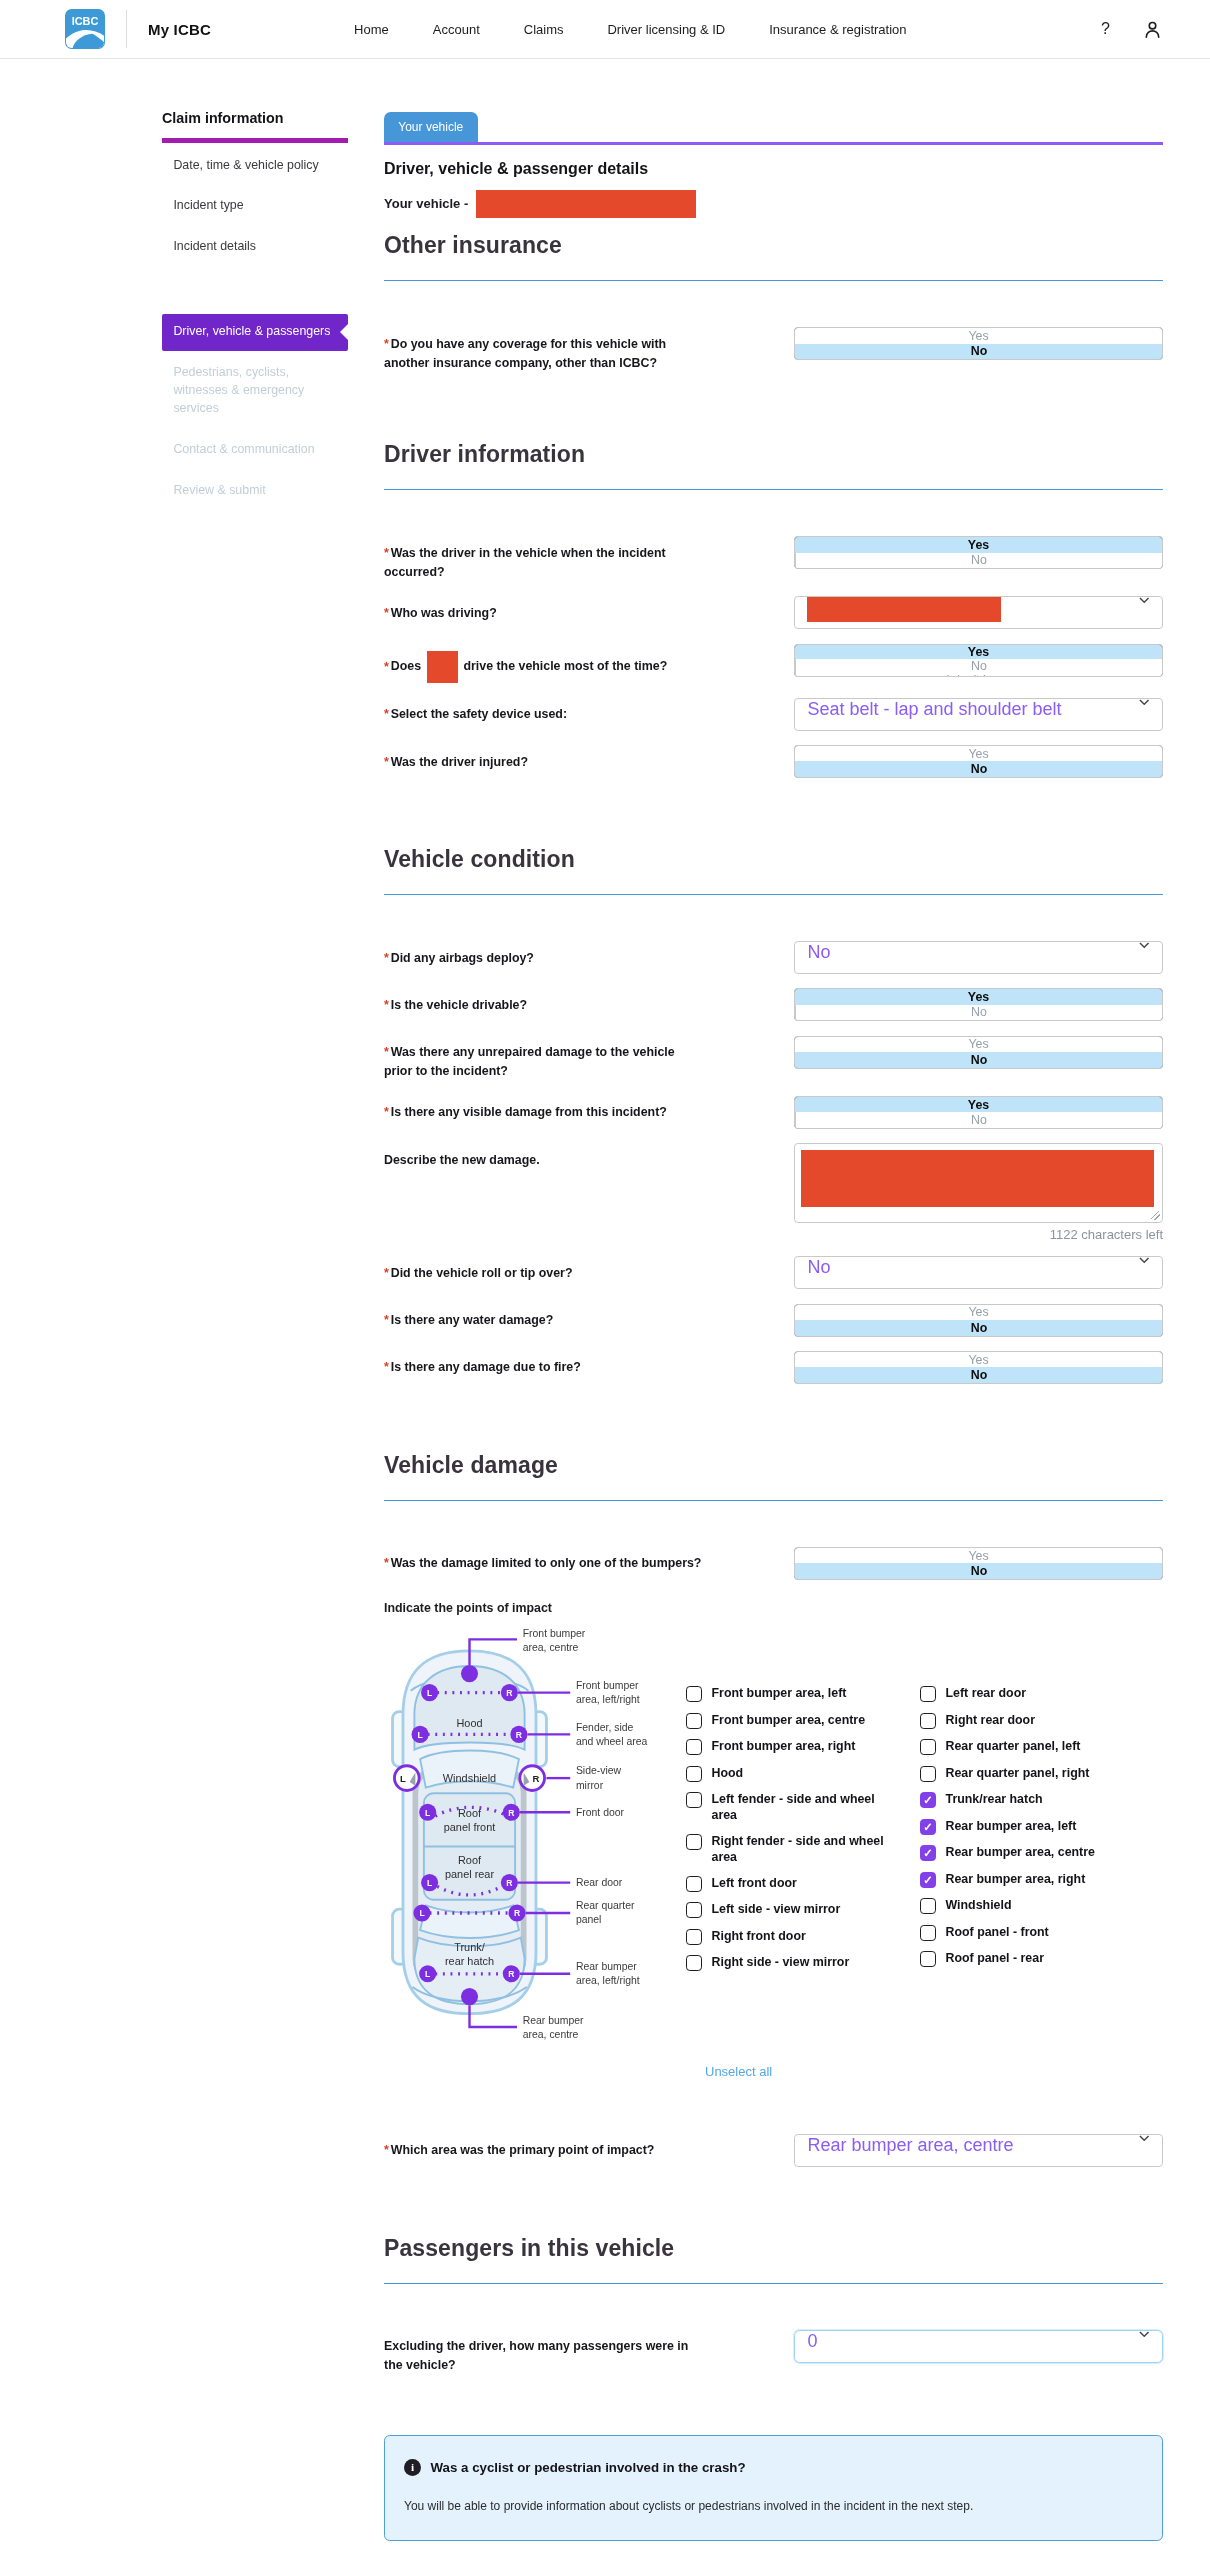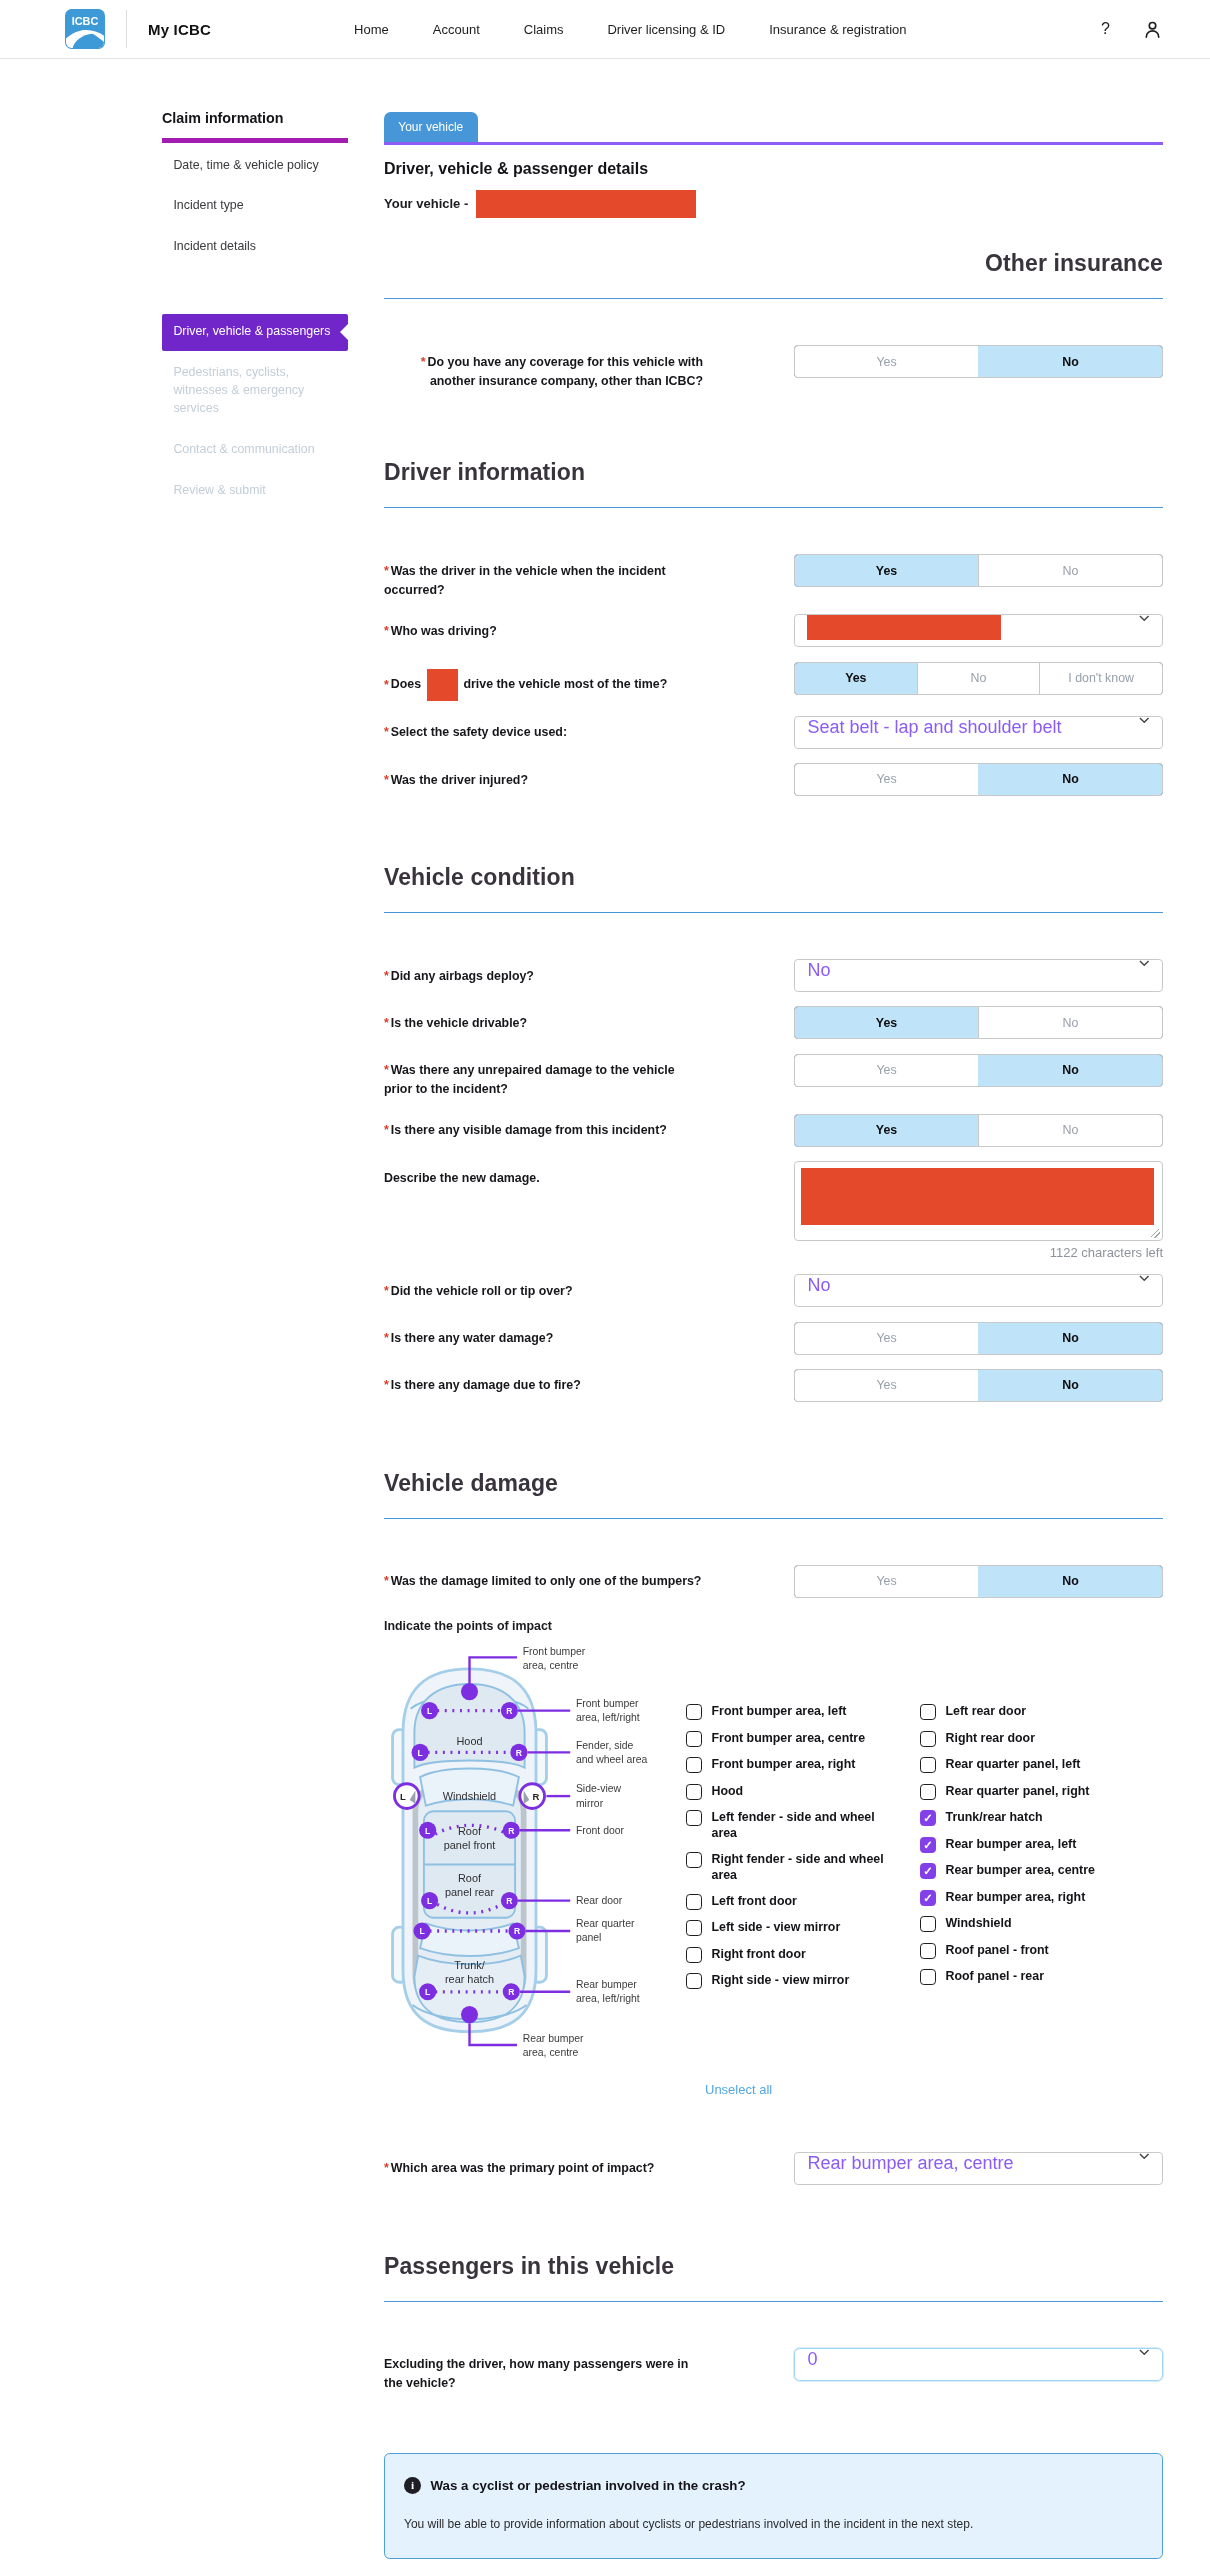--- a/index.html
+++ b/index.html
@@ -46,21 +46,21 @@
   .section h2 { font-size:23px; font-weight:bold; color:#38333c; margin:0 0 21px; letter-spacing:0.1px; }
   .blue-rule { border-bottom:1.9px solid #4796d7; }
   .section-body { margin-top:46px; }
   
   .qrow { display:flex; justify-content:space-between; align-items:flex-start; margin-bottom:14.3px; }
   .qlabel { width:319px; font-size:12.4px; font-weight:bold; line-height:1.55; color:#17161b; padding-top:7.6px; }
   .req { color:#d9402c; margin-right:1.9px; }
   .ctrl { width:369px; flex:0 0 auto; }
   
   .toggle { display:flex; width:369px; height:33px; border:1px solid #c9c9c9; border-radius:3.8px;
-            overflow:hidden; background:#0c4a6e; }
+            overflow:hidden; background:#0c4a6e;flex-direction:column; }
   .opt { flex:1; display:flex; align-items:center; justify-content:center; font-size:12.4px;
          color:#97a0aa; cursor:pointer; background:#fff; }
   .opt + .opt { border-left:1px solid #c9c9c9; }
   .opt.selected { background:#bfe4f9; color:#0d0d0f; font-weight:bold; border-left-color:#bfe4f9; }
   
   .select { width:369px; height:33px; border:1px solid #c9c9c9; border-radius:3.8px; background:#fff;
             display:flex; align-items:flex-start; padding:0 12.4px; font-size:18px; color:#8b5cf6;
             cursor:pointer; position:relative; }
   .select .chev { margin-left:auto; }
   .select .redact.who { width:194px; height:25px; }
@@ -148,21 +148,21 @@
   <div class="main">
     <div class="tabbar">
       <div class="tab">Your vehicle</div>
     </div>
     <div class="page-title">Driver, vehicle &amp; passenger details</div>
     <div class="vehicle-line">
       <span>Your vehicle -</span>
       <span class="redact veh"></span>
     </div>
 
-    <div class="section" style="margin-top:32px;text-align:right;">
+    <div class="section" style="margin-top:14px;">
       <h2>Other insurance</h2>
       <div class="blue-rule"></div>
       <div class="section-body">
         <div class="qrow">
           <div class="qlabel"><span class="req">*</span><span>Do you have any coverage for this vehicle with another insurance company, other than ICBC?</span></div>
           <div class="toggle ctrl">
             <div class="opt">Yes</div>
             <div class="opt selected">No</div>
           </div>
         </div>

